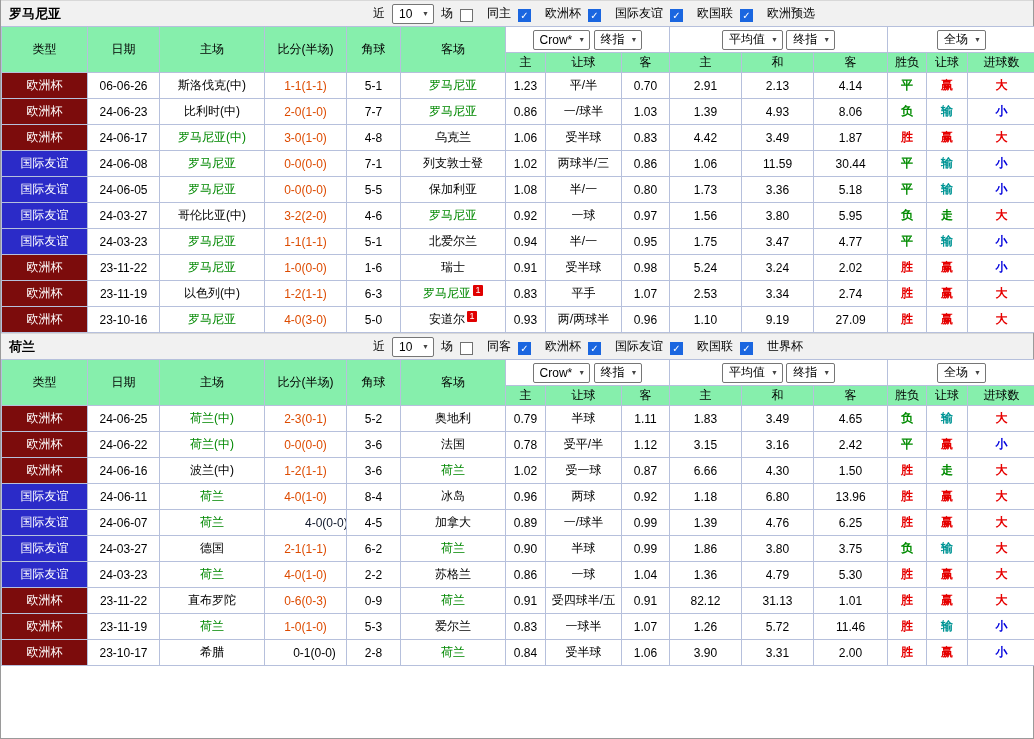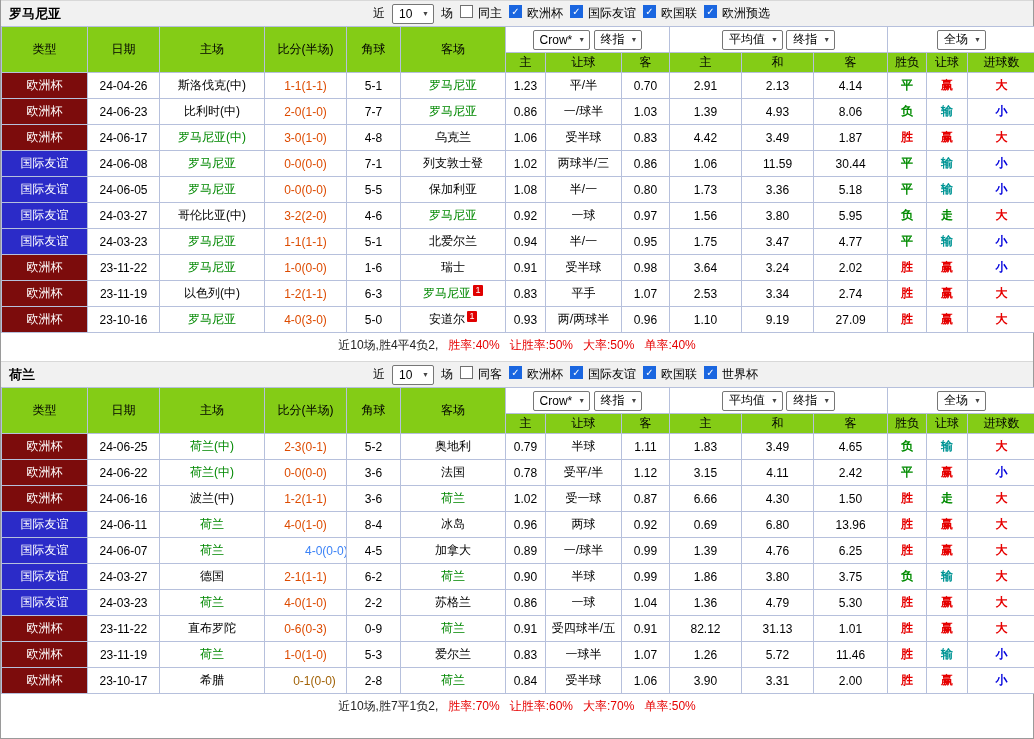--- a/index.html
+++ b/index.html
@@ -17,36 +17,36 @@
   .radio-circle.sel { background:#ff9900; }
   .tb-buttons { position:absolute; right:4px; top:2px; display:flex; gap:5px; }
   .tb-btn { width:24px; height:18px; background:#7373d9; border:1px solid #9d9dea; border-radius:3px;
     color:#fff; font-size:12px; line-height:15px; text-align:center; font-weight:bold; }
 
   
   .section-header { height:26px; background:#f1f1f1; position:relative;
     display:flex; align-items:center; border-top:1px solid #d8d8d8; }
   .team-name { position:absolute; left:8px; font-weight:bold; font-size:13px; }
   .filters { position:absolute; left:372px; display:flex; align-items:center; gap:7px; white-space:nowrap; }
-  .cb-wrap { display:inline-flex; align-items:flex-start; gap:5px; }
+  .cb-wrap { display:inline-flex; align-items:flex-end; gap:14px; }
   .cb { width:13px; height:13px; border:1px solid #707070; background:#fff; display:inline-flex;
     align-items:center; justify-content:center; font-size:10px; color:#fff; line-height:11px; }
   .cb.checked { background:#1a66e0; border-color:#1a66e0; }
 
   
   .sel-box { display:inline-flex; align-items:center; justify-content:space-between; gap:6px;
     height:20px; background:#fff; border:1px solid #767676; border-radius:2px;
     padding:0 4px 0 6px; font-size:12px; vertical-align:middle; }
   .sel-arrow { font-size:7px; color:#444; }
   .sel-sm { min-width:42px; }
 
   
   table { width:1034px; border-collapse:collapse; table-layout:fixed; }
   th, td { border:1px solid #b6c0dc; text-align:center; overflow:hidden; white-space:nowrap; }
-  thead th { background:#84cc16; font-weight:normal; font-size:12px; }
+  thead th { background:#86efac; font-weight:normal; font-size:12px; }
   thead tr.h1 th { height:26px; }
   thead tr.h2 th { height:20px; }
   th.sel-cell { background:#fff; }
   tbody td { height:26px; background:#fff; }
   td.league-cell { color:#fff; }
   td.res-cell { font-weight:bold; }
   .red-card { display:inline-block; background:#e00000; color:#fff; font-size:9px; line-height:11px;
     min-width:10px; padding:0 1px; margin-left:2px; vertical-align:top; border-radius:1px; }
 
   
@@ -156,21 +156,21 @@
           <th data-interactable="false">和</th>
           <th data-interactable="false">客</th>
           <th data-interactable="false">胜负</th>
           <th data-interactable="false">让球</th>
           <th data-interactable="false">进球数</th>
         </tr>
       </thead>
       <tbody>
           <tr data-interactable="false">
             <td class="league-cell" data-interactable="false" style="color: rgb(255, 255, 255); background: rgb(124, 12, 12);">欧洲杯</td>
-            <td class="date-cell" data-interactable="false">24-04-26</td>
+            <td class="date-cell" data-interactable="false">06-06-26</td>
             <td class="team-cell" data-interactable="false"><span data-interactable="false">斯洛伐克(中)</span></td>
             <td class="score-cell" data-interactable="false" style="color: rgb(221, 75, 0);">1-1(1-1)</td>
             <td class="corner-cell" data-interactable="false">5-1</td>
             <td class="team-cell" data-interactable="false"><span data-interactable="false" style="color: rgb(0, 136, 0);">罗马尼亚</span></td>
             <td class="odds-cell" data-interactable="false">1.23</td>
             <td class="odds-cell" data-interactable="false">平/半</td>
             <td class="odds-cell" data-interactable="false">0.70</td>
             <td class="odds-cell" data-interactable="false">2.91</td>
             <td class="odds-cell" data-interactable="false">2.13</td>
             <td class="odds-cell" data-interactable="false">4.14</td>
@@ -283,21 +283,21 @@
           <tr data-interactable="false">
             <td class="league-cell" data-interactable="false" style="color: rgb(255, 255, 255); background: rgb(124, 12, 12);">欧洲杯</td>
             <td class="date-cell" data-interactable="false">23-11-22</td>
             <td class="team-cell" data-interactable="false"><span data-interactable="false" style="color: rgb(0, 136, 0);">罗马尼亚</span></td>
             <td class="score-cell" data-interactable="false" style="color: rgb(221, 75, 0);">1-0(0-0)</td>
             <td class="corner-cell" data-interactable="false">1-6</td>
             <td class="team-cell" data-interactable="false"><span data-interactable="false">瑞士</span></td>
             <td class="odds-cell" data-interactable="false">0.91</td>
             <td class="odds-cell" data-interactable="false">受半球</td>
             <td class="odds-cell" data-interactable="false">0.98</td>
-            <td class="odds-cell" data-interactable="false">3.64</td>
+            <td class="odds-cell" data-interactable="false">5.24</td>
             <td class="odds-cell" data-interactable="false">3.24</td>
             <td class="odds-cell" data-interactable="false">2.02</td>
             <td class="res-cell" data-interactable="false" style="color: rgb(230, 0, 0);">胜</td>
             <td class="res-cell" data-interactable="false" style="color: rgb(230, 0, 0);">赢</td>
             <td class="res-cell" data-interactable="false" style="color: rgb(0, 0, 221);">小</td>
           </tr>
           <tr data-interactable="false">
             <td class="league-cell" data-interactable="false" style="color: rgb(255, 255, 255); background: rgb(124, 12, 12);">欧洲杯</td>
             <td class="date-cell" data-interactable="false">23-11-19</td>
             <td class="team-cell" data-interactable="false"><span data-interactable="false">以色列(中)</span></td>
@@ -326,27 +326,20 @@
             <td class="odds-cell" data-interactable="false">0.96</td>
             <td class="odds-cell" data-interactable="false">1.10</td>
             <td class="odds-cell" data-interactable="false">9.19</td>
             <td class="odds-cell" data-interactable="false">27.09</td>
             <td class="res-cell" data-interactable="false" style="color: rgb(230, 0, 0);">胜</td>
             <td class="res-cell" data-interactable="false" style="color: rgb(230, 0, 0);">赢</td>
             <td class="res-cell" data-interactable="false" style="color: rgb(230, 0, 0);">大</td>
           </tr>
         </tbody>
     </table>
-    <div class="section-footer" data-interactable="false">
-        <span class="intro" data-interactable="false">近10场,胜4平4负2,</span>
-        <span class="stat" data-interactable="false">胜率:40%</span>
-        <span class="stat" data-interactable="false">让胜率:50%</span>
-        <span class="stat" data-interactable="false">大率:50%</span>
-        <span class="stat" data-interactable="false">单率:40%</span>
-      </div>
   </div>
 
   <div class="team-section" data-interactable="false">
     <div class="section-header" data-interactable="false">
       <span class="team-name" data-interactable="false">荷兰</span>
       <span class="filters" data-interactable="false">
           <span data-interactable="false">近</span>
           <span class="sel-box sel-sm" data-interactable="true">
             <span data-interactable="false">10</span>
             <span class="sel-arrow" data-interactable="false">▼</span>
@@ -461,21 +454,21 @@
             <td class="league-cell" data-interactable="false" style="color: rgb(255, 255, 255); background: rgb(124, 12, 12);">欧洲杯</td>
             <td class="date-cell" data-interactable="false">24-06-22</td>
             <td class="team-cell" data-interactable="false"><span data-interactable="false" style="color: rgb(0, 136, 0);">荷兰(中)</span></td>
             <td class="score-cell" data-interactable="false" style="color: rgb(221, 75, 0);">0-0(0-0)</td>
             <td class="corner-cell" data-interactable="false">3-6</td>
             <td class="team-cell" data-interactable="false"><span data-interactable="false">法国</span></td>
             <td class="odds-cell" data-interactable="false">0.78</td>
             <td class="odds-cell" data-interactable="false">受平/半</td>
             <td class="odds-cell" data-interactable="false">1.12</td>
             <td class="odds-cell" data-interactable="false">3.15</td>
-            <td class="odds-cell" data-interactable="false">4.11</td>
+            <td class="odds-cell" data-interactable="false">3.16</td>
             <td class="odds-cell" data-interactable="false">2.42</td>
             <td class="res-cell" data-interactable="false" style="color: rgb(0, 139, 0);">平</td>
             <td class="res-cell" data-interactable="false" style="color: rgb(230, 0, 0);">赢</td>
             <td class="res-cell" data-interactable="false" style="color: rgb(0, 0, 221);">小</td>
           </tr>
           <tr data-interactable="false">
             <td class="league-cell" data-interactable="false" style="color: rgb(255, 255, 255); background: rgb(124, 12, 12);">欧洲杯</td>
             <td class="date-cell" data-interactable="false">24-06-16</td>
             <td class="team-cell" data-interactable="false"><span data-interactable="false">波兰(中)</span></td>
             <td class="score-cell" data-interactable="false" style="color: rgb(221, 75, 0);">1-2(1-1)</td>
@@ -494,32 +487,32 @@
           <tr data-interactable="false">
             <td class="league-cell" data-interactable="false" style="color: rgb(255, 255, 255); background: rgb(43, 43, 200);">国际友谊</td>
             <td class="date-cell" data-interactable="false">24-06-11</td>
             <td class="team-cell" data-interactable="false"><span data-interactable="false" style="color: rgb(0, 136, 0);">荷兰</span></td>
             <td class="score-cell" data-interactable="false" style="color: rgb(221, 75, 0);">4-0(1-0)</td>
             <td class="corner-cell" data-interactable="false">8-4</td>
             <td class="team-cell" data-interactable="false"><span data-interactable="false">冰岛</span></td>
             <td class="odds-cell" data-interactable="false">0.96</td>
             <td class="odds-cell" data-interactable="false">两球</td>
             <td class="odds-cell" data-interactable="false">0.92</td>
-            <td class="odds-cell" data-interactable="false">0.69</td>
+            <td class="odds-cell" data-interactable="false">1.18</td>
             <td class="odds-cell" data-interactable="false">6.80</td>
             <td class="odds-cell" data-interactable="false">13.96</td>
             <td class="res-cell" data-interactable="false" style="color: rgb(230, 0, 0);">胜</td>
             <td class="res-cell" data-interactable="false" style="color: rgb(230, 0, 0);">赢</td>
             <td class="res-cell" data-interactable="false" style="color: rgb(230, 0, 0);">大</td>
           </tr>
           <tr data-interactable="false">
             <td class="league-cell" data-interactable="false" style="color: rgb(255, 255, 255); background: rgb(43, 43, 200);">国际友谊</td>
             <td class="date-cell" data-interactable="false">24-06-07</td>
             <td class="team-cell" data-interactable="false"><span data-interactable="false" style="color: rgb(0, 136, 0);">荷兰</span></td>
-            <td class="score-cell" data-interactable="false" style="color: #3b82f6; padding-left: 40px;">4-0(0-0)</td>
+            <td class="score-cell" data-interactable="false" style="color: #0f172a; padding-left: 40px;">4-0(0-0)</td>
             <td class="corner-cell" data-interactable="false">4-5</td>
             <td class="team-cell" data-interactable="false"><span data-interactable="false">加拿大</span></td>
             <td class="odds-cell" data-interactable="false">0.89</td>
             <td class="odds-cell" data-interactable="false">一/球半</td>
             <td class="odds-cell" data-interactable="false">0.99</td>
             <td class="odds-cell" data-interactable="false">1.39</td>
             <td class="odds-cell" data-interactable="false">4.76</td>
             <td class="odds-cell" data-interactable="false">6.25</td>
             <td class="res-cell" data-interactable="false" style="color: rgb(230, 0, 0);">胜</td>
             <td class="res-cell" data-interactable="false" style="color: rgb(230, 0, 0);">赢</td>
@@ -590,37 +583,30 @@
             <td class="odds-cell" data-interactable="false">5.72</td>
             <td class="odds-cell" data-interactable="false">11.46</td>
             <td class="res-cell" data-interactable="false" style="color: rgb(230, 0, 0);">胜</td>
             <td class="res-cell" data-interactable="false" style="color: rgb(0, 149, 149);">输</td>
             <td class="res-cell" data-interactable="false" style="color: rgb(0, 0, 221);">小</td>
           </tr>
           <tr data-interactable="false">
             <td class="league-cell" data-interactable="false" style="color: rgb(255, 255, 255); background: rgb(124, 12, 12);">欧洲杯</td>
             <td class="date-cell" data-interactable="false">23-10-17</td>
             <td class="team-cell" data-interactable="false"><span data-interactable="false">希腊</span></td>
-            <td class="score-cell" data-interactable="false" style="color: #a16207; padding-left: 18px;">0-1(0-0)</td>
+            <td class="score-cell" data-interactable="false" style="color: #000000; padding-left: 18px;">0-1(0-0)</td>
             <td class="corner-cell" data-interactable="false">2-8</td>
             <td class="team-cell" data-interactable="false"><span data-interactable="false" style="color: rgb(0, 136, 0);">荷兰</span></td>
             <td class="odds-cell" data-interactable="false">0.84</td>
             <td class="odds-cell" data-interactable="false">受半球</td>
             <td class="odds-cell" data-interactable="false">1.06</td>
             <td class="odds-cell" data-interactable="false">3.90</td>
             <td class="odds-cell" data-interactable="false">3.31</td>
             <td class="odds-cell" data-interactable="false">2.00</td>
             <td class="res-cell" data-interactable="false" style="color: rgb(230, 0, 0);">胜</td>
             <td class="res-cell" data-interactable="false" style="color: rgb(230, 0, 0);">赢</td>
             <td class="res-cell" data-interactable="false" style="color: rgb(0, 0, 221);">小</td>
           </tr>
         </tbody>
     </table>
-    <div class="section-footer" data-interactable="false">
-        <span class="intro" data-interactable="false">近10场,胜7平1负2,</span>
-        <span class="stat" data-interactable="false">胜率:70%</span>
-        <span class="stat" data-interactable="false">让胜率:60%</span>
-        <span class="stat" data-interactable="false">大率:70%</span>
-        <span class="stat" data-interactable="false">单率:50%</span>
-      </div>
   </div>
 
 </div>
 
 </body></html>

